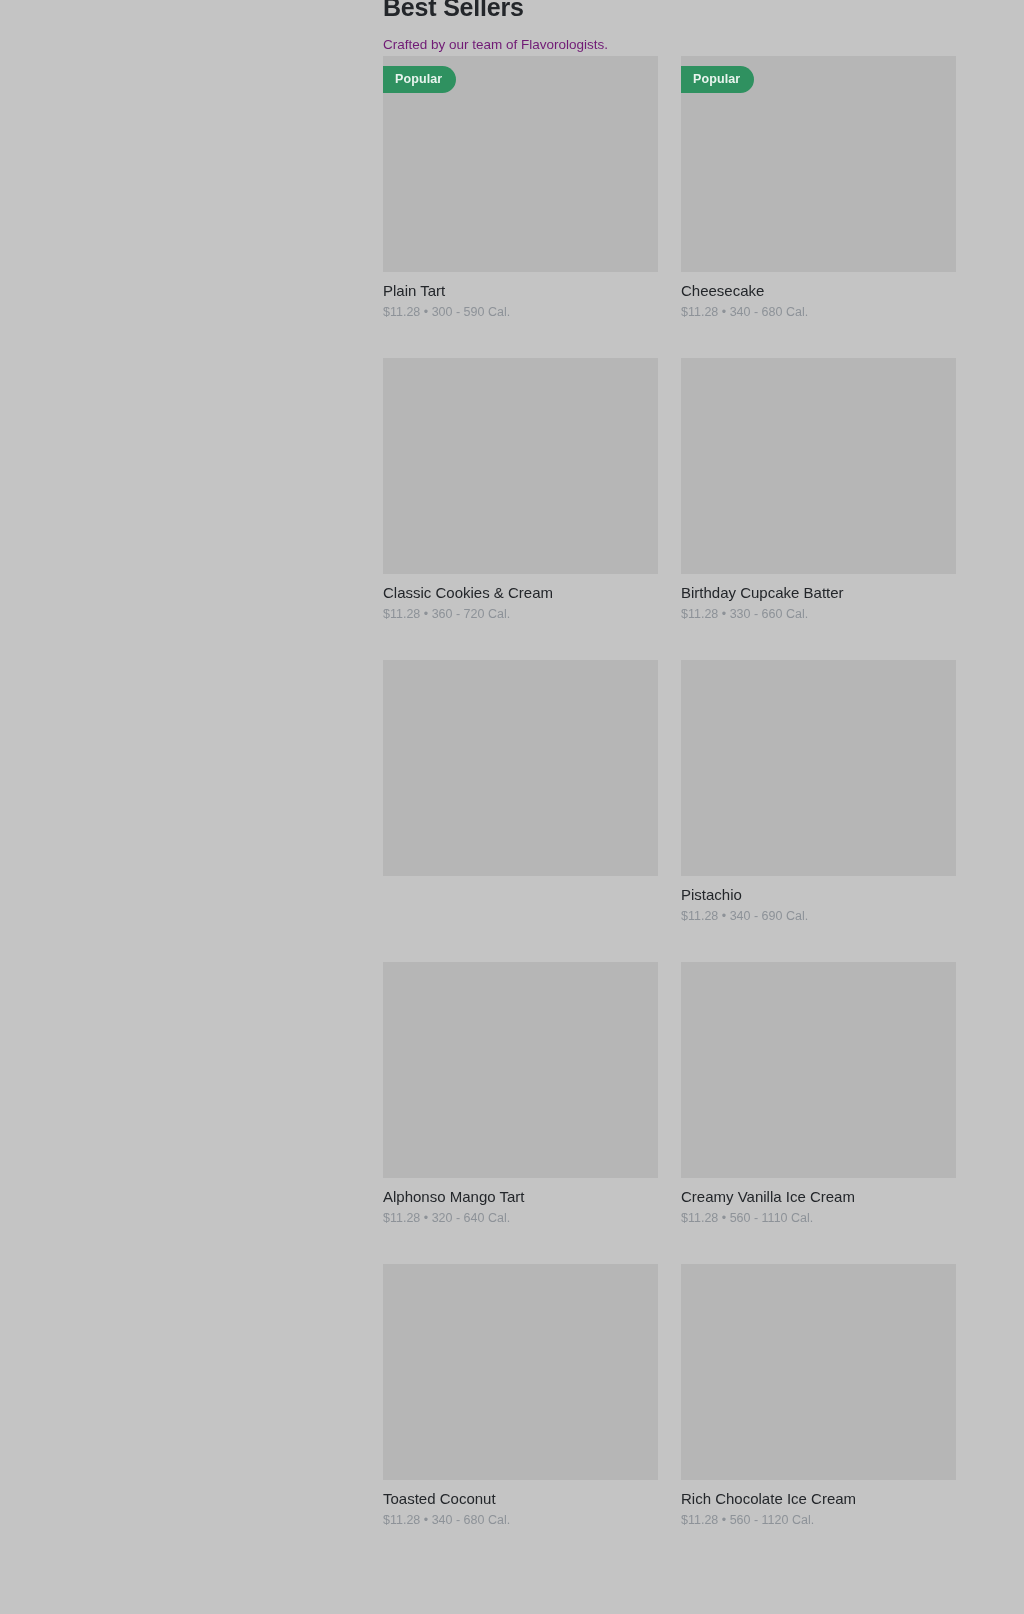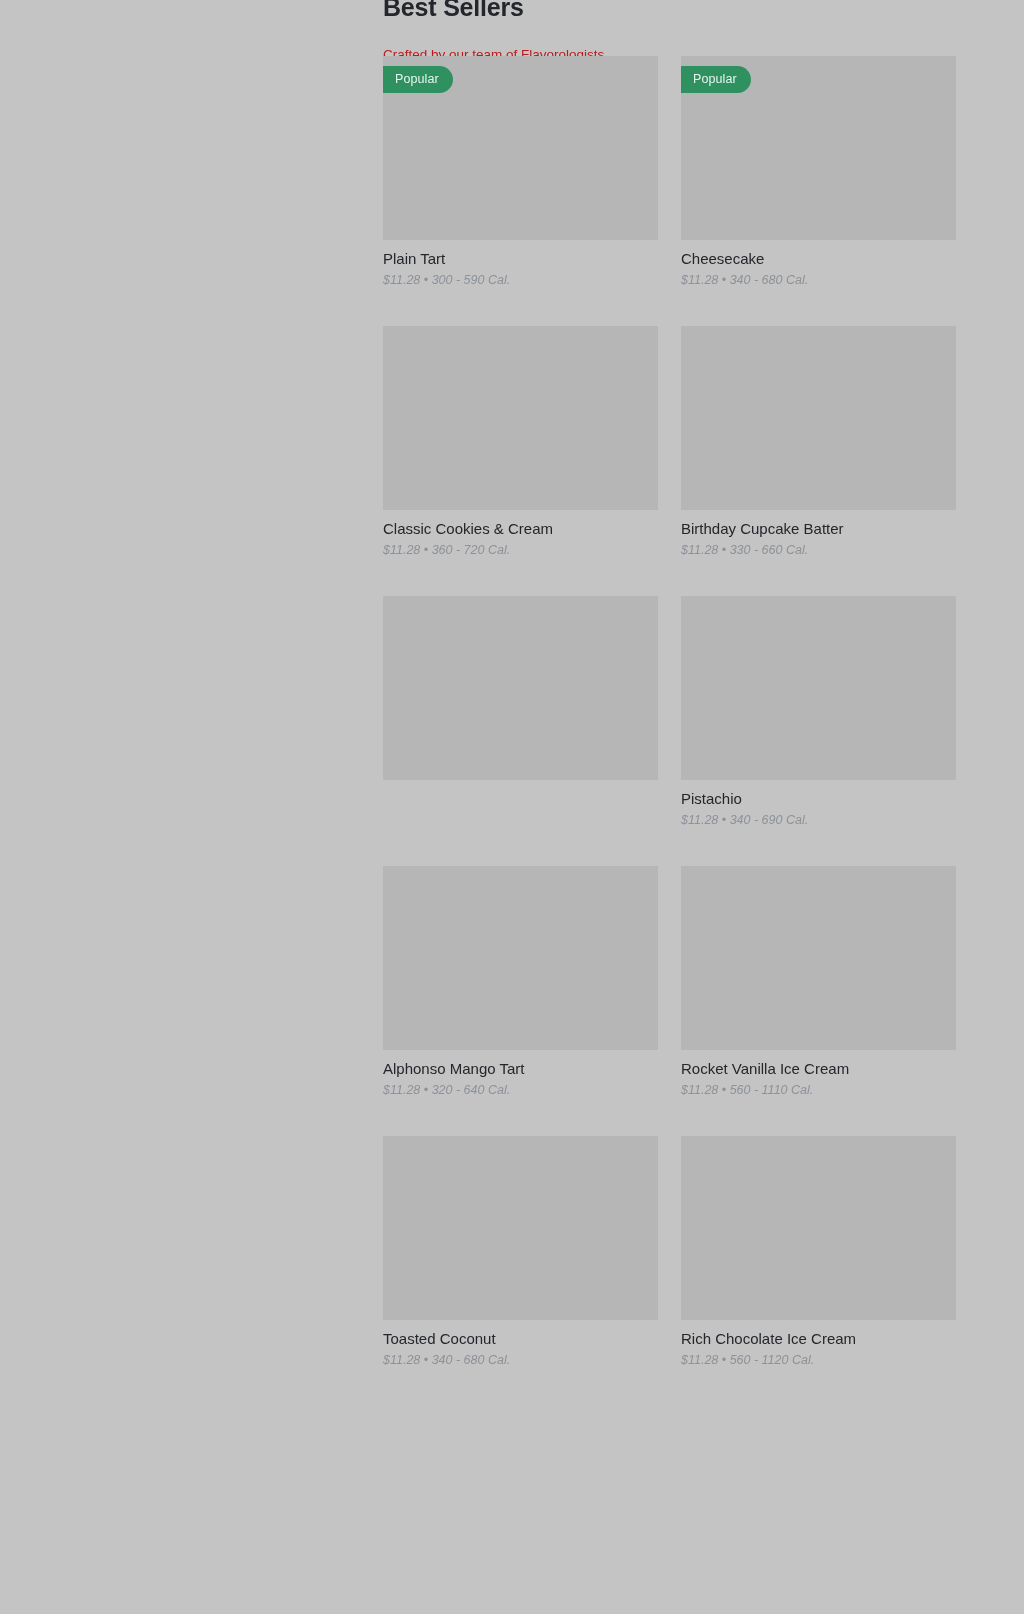--- a/index.html
+++ b/index.html
@@ -36,26 +36,26 @@
     letter-spacing: -0.2px;
     margin: 0;
     padding: 0;
     line-height: 22px;
     position: relative;
     top: -4px;
   }
 
   .section-subtitle {
     font-size: 13.5px;
-    color: #b91c1c;
+    color: #701a75;
     margin: 0;
     padding: 0;
     line-height: 18px;
     position: relative;
-    top: 24px;
+    top: 14px;
   }
 
   .grid {
     position: absolute;
     top: 56px;
     left: 0;
     width: 575px;
     display: grid;
     grid-template-columns: 275px 275px;
     column-gap: 23px;
@@ -65,23 +65,24 @@
   .card {
     position: relative;
     width: 275px;
     background: transparent;
     margin-bottom: 0;
   }
 
   .card-media {
     position: relative;
     width: 275px;
-    height: 184px;
+    height: 216px;
     background: #b6b6b6;
     overflow: hidden;
+    font-weight: bold;
   }
 
   .badge {
     position: absolute;
     left: 0;
     top: 10px;
     background: #2f9160;
     color: #e9f4ee;
     font-size: 12.5px;
     line-height: 1;
@@ -103,21 +104,20 @@
     white-space: nowrap;
   }
 
   .card-meta {
     font-size: 12.5px;
     color: #8d9298;
     line-height: 17px;
     margin: 0;
     padding-top: 4px;
     white-space: nowrap;
-    font-style: italic;
   }
 
   
   .card { padding-bottom: 37px; }
 </style>
 </head>
 <body>
 
 <div class="page">
 
@@ -173,21 +173,21 @@
         <div class="card">
           <div class="card-media"></div>
           <div class="card-body">
             <p class="card-title">Alphonso Mango Tart</p>
             <p class="card-meta">$11.28 • 320 - 640 Cal.</p>
           </div>
         </div>
         <div class="card">
           <div class="card-media"></div>
           <div class="card-body">
-            <p class="card-title">Rocket Vanilla Ice Cream</p>
+            <p class="card-title">Creamy Vanilla Ice Cream</p>
             <p class="card-meta">$11.28 • 560 - 1110 Cal.</p>
           </div>
         </div>
         <div class="card">
           <div class="card-media"></div>
           <div class="card-body">
             <p class="card-title">Toasted Coconut</p>
             <p class="card-meta">$11.28 • 340 - 680 Cal.</p>
           </div>
         </div>

